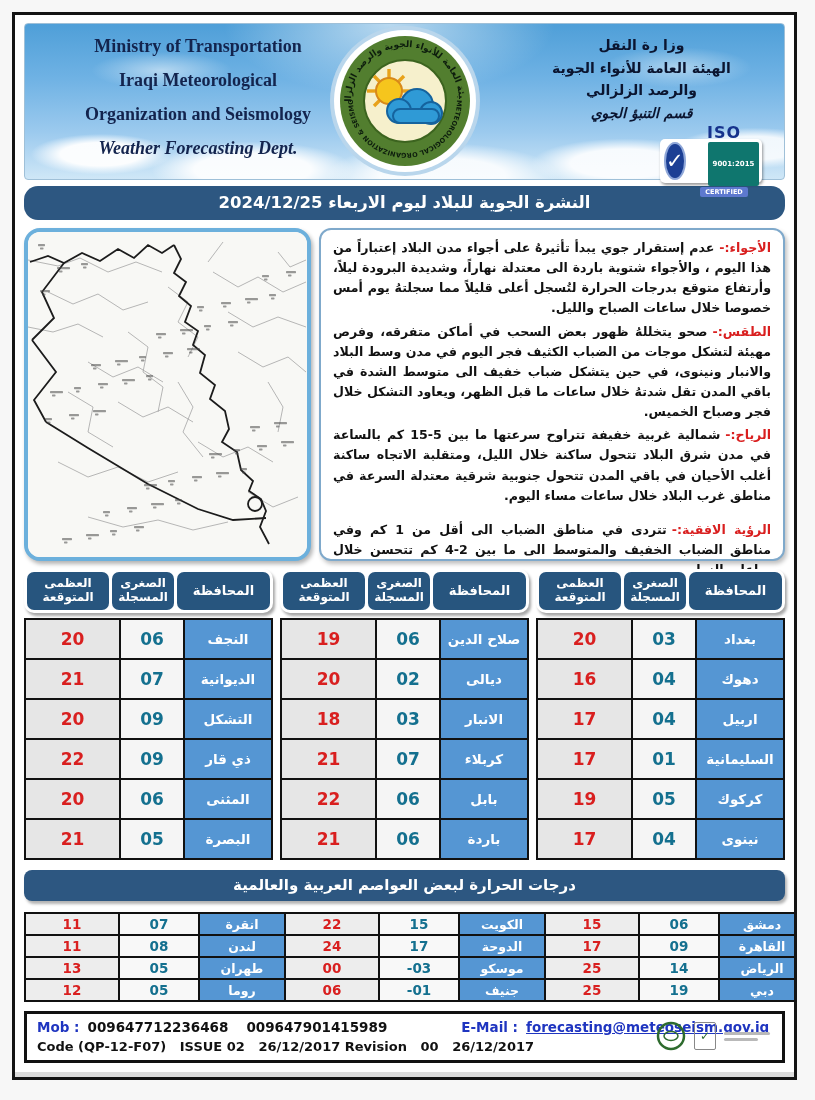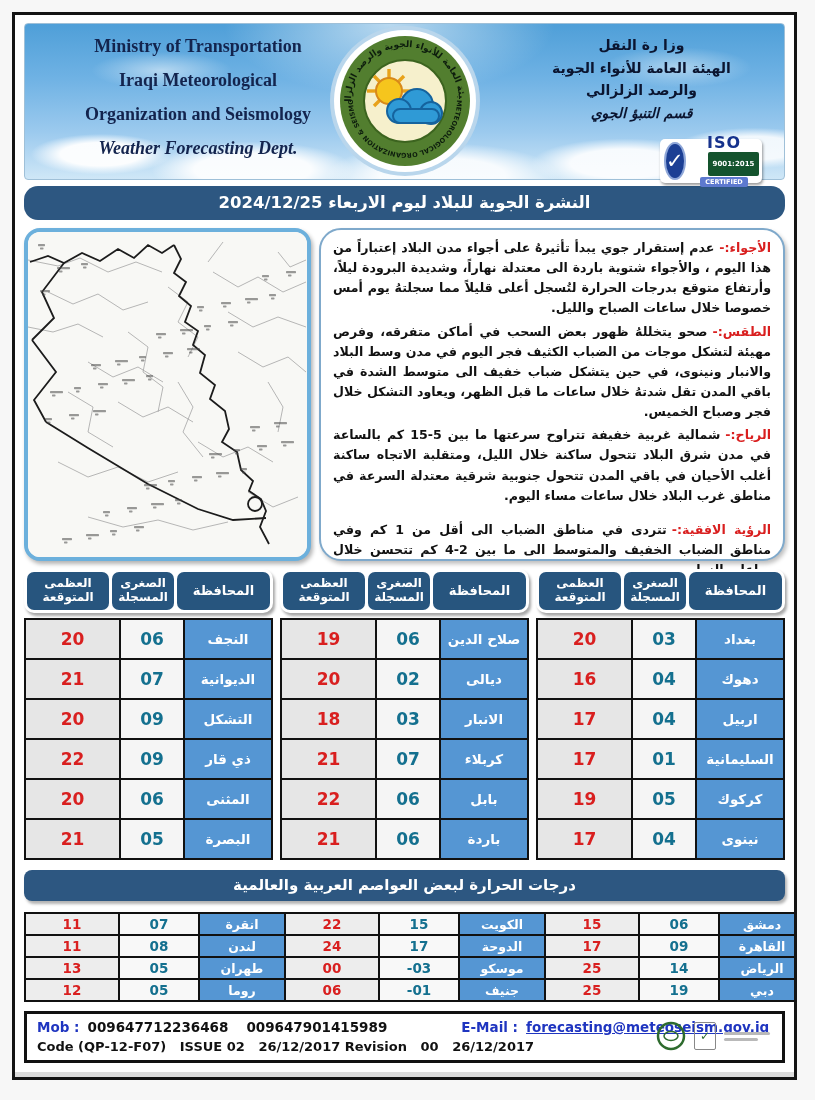--- a/index.html
+++ b/index.html
@@ -31,35 +31,35 @@
   .logo-wrap{position:absolute;left:50%;top:1px;transform:translateX(-50%);}
 
   
   .iso{position:absolute;right:22px;bottom:-4px;width:102px;height:44px;background:#fff;
        border-radius:5px;box-shadow:1px 2px 3px rgba(0,0,0,.4);display:flex;align-items:center;
        padding:2px 4px;box-sizing:border-box;z-index:3;}
   .iso-circle{width:34px;height:34px;border-radius:50%;background:#1c3f94;border:2px solid #8fa7d8;
        color:#fff;display:flex;align-items:center;justify-content:center;font-size:21px;font-weight:bold;}
   .iso-right{display:flex;flex-direction:column;align-items:center;margin-left:3px;flex:1;}
   .iso-word{color:#16328c;font-weight:bold;font-size:16px;line-height:1;letter-spacing:1px;}
-  .iso-num{background:#14532d;color:#fff;font-size:7px;font-weight:bold;padding:8px 5px;border-radius:2px;margin-top:1px;margin-left:19px;}
+  .iso-num{background:#0f766e;color:#fff;font-size:7px;font-weight:bold;padding:18px 5px;border-radius:2px;margin-top:1px;margin-left:19px;}
   .iso-cert{background:#5d79cf;color:#fff;font-size:6.5px;font-weight:bold;padding:1px 5px;border-radius:2px;margin-top:1px;}
 
   
   .titlebar{margin-top:6px;background:#2d5781;color:#fff;text-align:center;font-weight:bold;
             font-size:16.5px;padding:7px 0 8px;direction:rtl;border-radius:14px;}
   .secbar{margin-top:10px;background:#2d5781;color:#fff;text-align:center;font-weight:bold;
           font-size:15px;padding:6px 0 7px;direction:rtl;border-radius:8px;
           box-shadow:2px 3px 3px rgba(0,0,0,.3);}
 
   
   .crow{display:flex;gap:8px;margin-top:8px;}
   .map-panel{width:287px;height:333px;box-sizing:border-box;border:4px solid #6cb0dc;border-radius:16px;
              background:#f8f8f6;overflow:hidden;box-shadow:2px 3px 4px rgba(0,0,0,.3);}
-  .text-panel{flex:1;height:333px;box-sizing:border-box;border:2px solid #7fa9cb;border-radius:22px;
+  .text-panel{flex:1;height:333px;box-sizing:border-box;border:2px solid #7fa9cb;border-radius:12px;
               background:#fff;padding:8px 12px;direction:rtl;font-size:12.6px;font-weight:bold;
               line-height:1.6;text-align:justify;color:#111;box-shadow:2px 3px 4px rgba(0,0,0,.25);}
   .text-panel p{margin:0 0 3px;}
   .text-panel p.gap{margin-top:14px;}
   .lbl{color:#d91f1f;margin-inline-end:5px;}
 
   
   .tables-row{display:flex;gap:7px;margin-top:8px;}
   .ttable{width:252px;}
   .thead{display:flex;background:#fff;border-radius:10px;padding:3px;gap:3px;height:44px;

